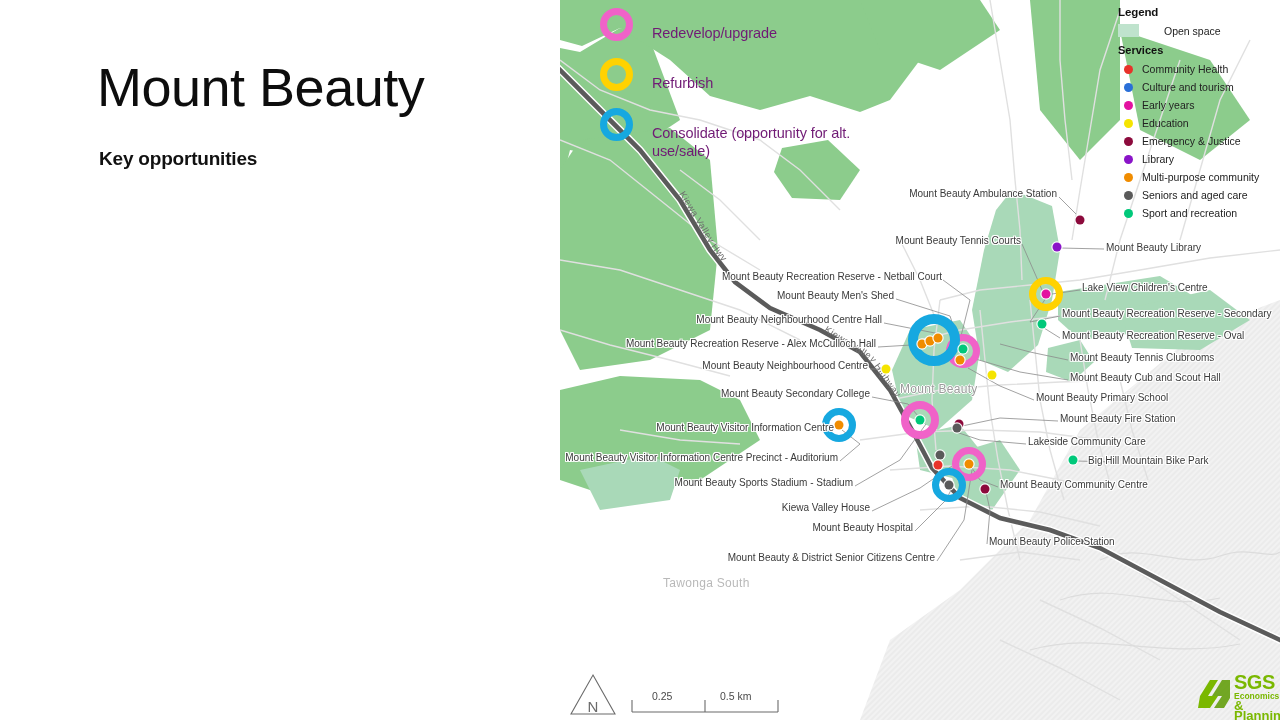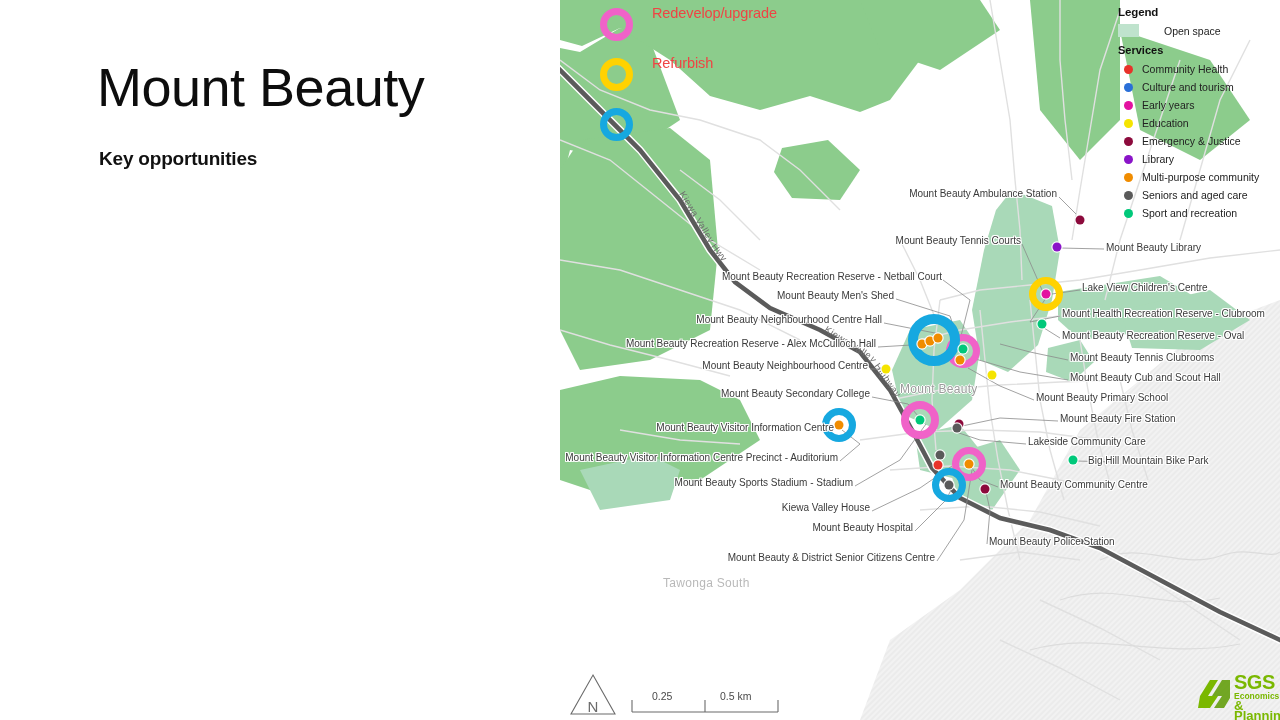--- a/index.html
+++ b/index.html
@@ -26,21 +26,21 @@
   
   .dot{position:absolute;width:9px;height:9px;border-radius:50%;transform:translate(-50%,-50%);box-shadow:0 0 0 1.2px rgba(255,255,255,.95);}
 
   
   .ring{position:absolute;border-radius:50%;transform:translate(-50%,-50%);box-sizing:border-box;}
 
   
   .opp-key{position:absolute;left:40px;top:4px;width:300px;}
   .opp-row{position:relative;min-height:40px;margin-bottom:10px;}
   .opp-ring{position:absolute;left:0;top:4px;width:33px;height:33px;border-radius:50%;box-sizing:border-box;border-width:7px;border-style:solid;background:transparent;}
-  .opp-text{position:absolute;left:52px;top:0;font-size:14.5px;color:#ef4444;line-height:18px;letter-spacing:-0.1px;}
+  .opp-text{position:absolute;left:52px;top:20px;font-size:14.5px;color:#701a75;line-height:18px;letter-spacing:-0.1px;}
 
   
   .legend{position:absolute;left:1118px;top:6px;width:162px;}
   .legend-title{font-size:11.5px;font-weight:700;color:#111;margin:0 0 6px 0;letter-spacing:-0.1px;}
   .legend-sub{font-size:11px;font-weight:700;color:#111;margin:7px 0 4px 0;}
   .legend-open{display:flex;align-items:center;gap:25px;margin-bottom:2px;}
   .legend-swatch{width:21px;height:13px;background:#bfe3cd;display:inline-block;}
   .legend-open-label{font-size:10.5px;color:#222;}
   .legend-item{display:flex;align-items:center;gap:9px;height:18px;}
   .legend-dot{width:9px;height:9px;border-radius:50%;margin-left:6px;flex:0 0 auto;}
@@ -186,20 +186,21 @@
       <div class="opp-row">
         <span class="opp-ring" style="border-color:#f062c8"></span>
         <span class="opp-text">Redevelop/upgrade</span>
       </div>
       <div class="opp-row">
         <span class="opp-ring" style="border-color:#ffd200"></span>
         <span class="opp-text">Refurbish</span>
       </div>
       <div class="opp-row">
         <span class="opp-ring" style="border-color:#16a8e0"></span>
+        <span class="opp-text" style="width:200px;white-space:normal;">Consolidate (opportunity for alt. use/sale)</span>
       </div>
     </div>
 
   <span class="ring" style="width: 34px; height: 34px; left: 486px; top: 294px; border: 7px solid rgb(255, 210, 0);"></span>
       <span class="ring" style="width: 34px; height: 34px; left: 403px; top: 351px; border: 7px solid rgb(240, 98, 200);"></span>
       <span class="ring" style="width: 52px; height: 52px; left: 374px; top: 340px; border: 10px solid rgb(22, 168, 224);"></span>
       <span class="ring" style="width: 38px; height: 38px; left: 360px; top: 420px; border: 8px solid rgb(240, 98, 200);"></span>
       <span class="ring" style="width: 34px; height: 34px; left: 279px; top: 425px; border: 7px solid rgb(22, 168, 224);"></span>
       <span class="ring" style="width: 34px; height: 34px; left: 409px; top: 464px; border: 7px solid rgb(240, 98, 200);"></span>
       <span class="ring" style="width: 34px; height: 34px; left: 389px; top: 485px; border: 7px solid rgb(22, 168, 224);"></span>
@@ -233,21 +234,21 @@
       <span class="mlabel right" style="left: 274px; top: 422px;">Mount Beauty Visitor Information Centre</span>
       <span class="mlabel right" style="left: 278px; top: 452px;">Mount Beauty Visitor Information Centre Precinct - Auditorium</span>
       <span class="mlabel right" style="left: 293px; top: 477px;">Mount Beauty Sports Stadium - Stadium</span>
       <span class="mlabel right" style="left: 310px; top: 502px;">Kiewa Valley House</span>
       <span class="mlabel right" style="left: 353px; top: 522px;">Mount Beauty Hospital</span>
       <span class="mlabel right" style="left: 375px; top: 552px;">Mount Beauty &amp; District Senior Citizens Centre</span>
       <span class="mlabel right" style="left: 497px; top: 188px;">Mount Beauty Ambulance Station</span>
       <span class="mlabel right" style="left: 461px; top: 235px;">Mount Beauty Tennis Courts</span>
       <span class="mlabel" style="left: 546px; top: 242px;">Mount Beauty Library</span>
       <span class="mlabel" style="left: 522px; top: 282px;">Lake View Children's Centre</span>
-      <span class="mlabel" style="left: 502px; top: 308px;">Mount Health Recreation Reserve - Clubroom</span>
+      <span class="mlabel" style="left: 502px; top: 308px;">Mount Beauty Recreation Reserve - Secondary</span>
       <span class="mlabel" style="left: 502px; top: 330px;">Mount Beauty Recreation Reserve - Oval</span>
       <span class="mlabel" style="left: 510px; top: 352px;">Mount Beauty Tennis Clubrooms</span>
       <span class="mlabel" style="left: 510px; top: 372px;">Mount Beauty Cub and Scout Hall</span>
       <span class="mlabel" style="left: 476px; top: 392px;">Mount Beauty Primary School</span>
       <span class="mlabel" style="left: 500px; top: 413px;">Mount Beauty Fire Station</span>
       <span class="mlabel" style="left: 468px; top: 436px;">Lakeside Community Care</span>
       <span class="mlabel" style="left: 528px; top: 455px;">Big Hill Mountain Bike Park</span>
       <span class="mlabel" style="left: 440px; top: 479px;">Mount Beauty Community Centre</span>
       <span class="mlabel" style="left: 429px; top: 536px;">Mount Beauty Police Station</span>
       <span class="place-label" style="left: 340px; top: 382px;">Mount Beauty</span>

